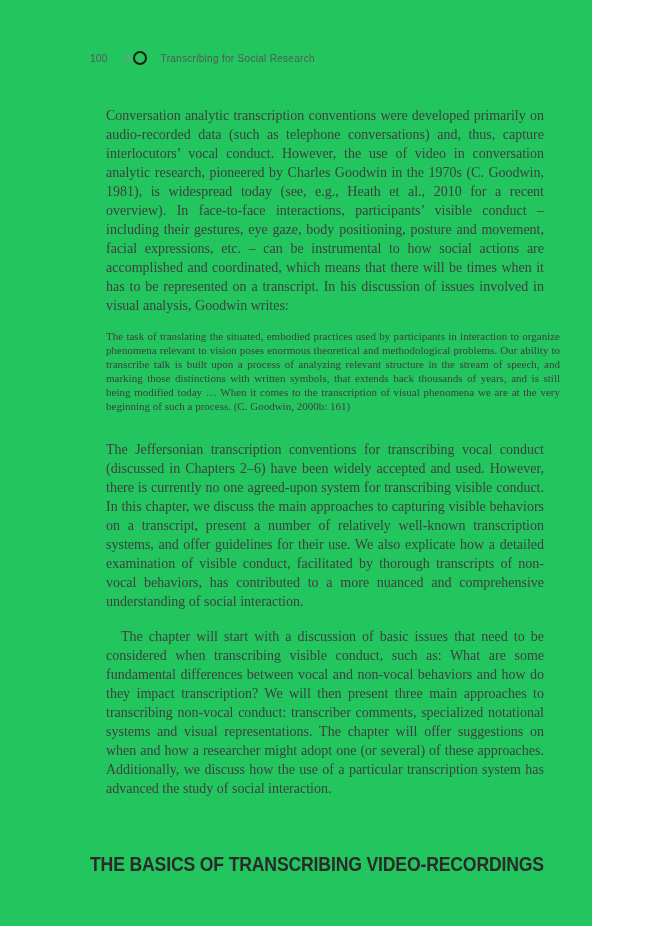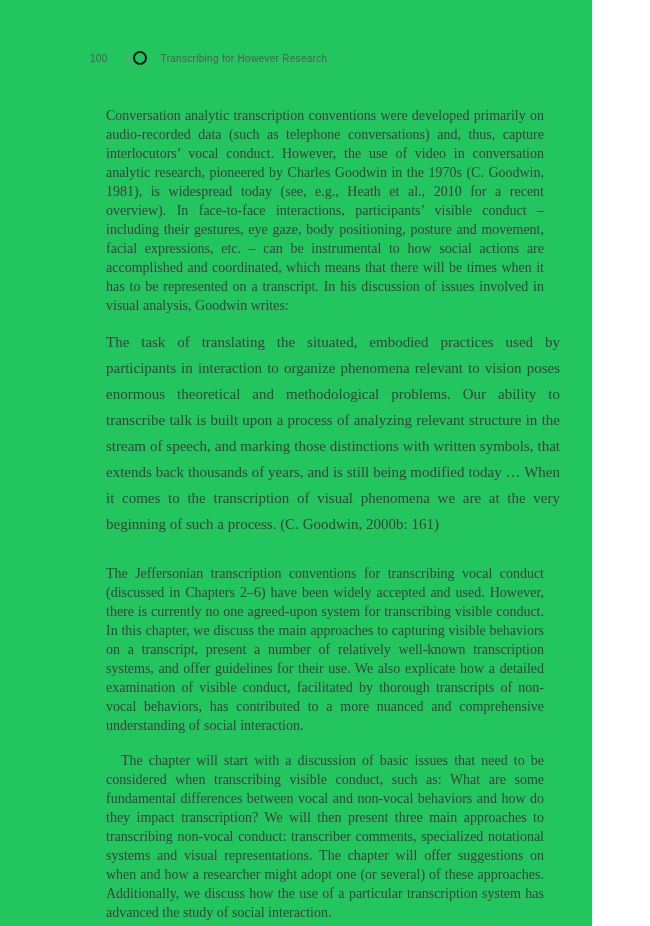--- a/index.html
+++ b/index.html
@@ -61,22 +61,22 @@
     margin: 16px;
     font-size: 14px;
     line-height: 19px;
     text-align: justify;
   }
   .para-first {
     margin-bottom: 14px;
   }
   .block-quote {
     margin: 14px 0 27px 16px;
-    font-size: 15px;
-    line-height: 26px;
+    font-size: 11px;
+    line-height: 14px;
     text-align: justify;
   }
   .para-indent {
     text-indent: 15px;
   }
   .section-heading {
     margin: 55px 0 0 0;
     font-family: "Liberation Sans", sans-serif;
     font-weight: 700;
     font-size: 20.5px;
@@ -95,21 +95,21 @@
 <body>
 
 <div class="page">
 
   <div class="running-header">
     <span class="page-number">100</span>
     <span class="logo-mark">
       <span class="logo-circle-small"></span>
       <span class="logo-circle-large"></span>
     </span>
-    <span class="running-title">Transcribing for However Research</span>
+    <span class="running-title">Transcribing for Social Research</span>
   </div>
 
   <div class="content">
 
     <p class="body-para para-first">Conversation analytic transcription conventions were developed primarily on audio-recorded data (such as telephone conversations) and, thus, capture interlocutors’ vocal conduct. However, the use of video in conversation analytic research, pioneered by Charles Goodwin in the 1970s (C. Goodwin, 1981), is widespread today (see, e.g., Heath et al., 2010 for a recent overview). In face-to-face interactions, participants’ visible conduct – including their gestures, eye gaze, body positioning, posture and movement, facial expressions, etc. – can be instrumental to how social actions are accomplished and coordinated, which means that there will be times when it has to be represented on a transcript. In his discussion of issues involved in visual analysis, Goodwin writes:</p>
 
     <p class="block-quote">The task of translating the situated, embodied practices used by participants in interaction to organize phenomena relevant to vision poses enormous theoretical and methodological problems. Our ability to transcribe talk is built upon a process of analyzing relevant structure in the stream of speech, and marking those distinctions with written symbols, that extends back thousands of years, and is still being modified today … When it comes to the transcription of visual phenomena we are at the very beginning of such a process. (C. Goodwin, 2000b: 161)</p>
 
     <p class="body-para">The Jeffersonian transcription conventions for transcribing vocal conduct (discussed in Chapters 2–6) have been widely accepted and used. However, there is currently no one agreed-upon system for transcribing visible conduct. In this chapter, we discuss the main approaches to capturing visible behaviors on a transcript, present a number of relatively well-known transcription systems, and offer guidelines for their use. We also explicate how a detailed examination of visible conduct, facilitated by thorough transcripts of non-vocal behaviors, has contributed to a more nuanced and comprehensive understanding of social interaction.</p>
 

